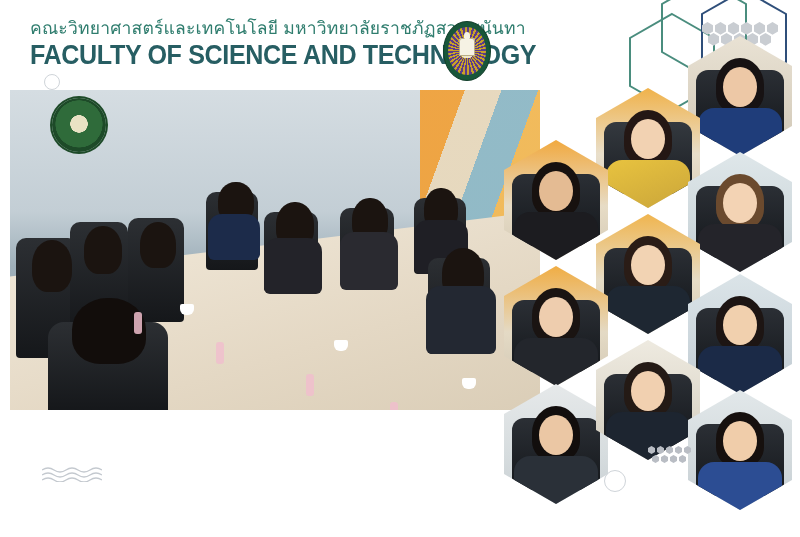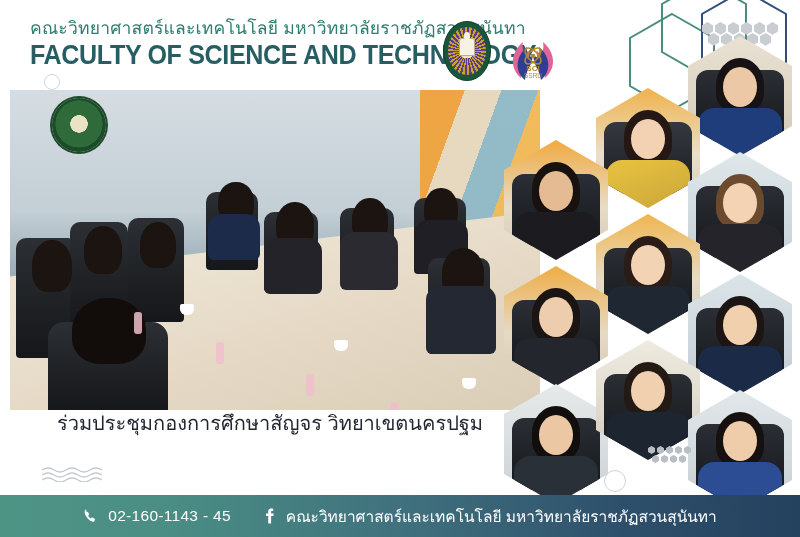--- a/index.html
+++ b/index.html
@@ -174,35 +174,20 @@
       <div class="th-title">คณะวิทยาศาสตร์และเทคโนโลยี มหาวิทยาลัยราชภัฏสวนสุนันทา</div>
       <div class="en-title">FACULTY OF SCIENCE AND TECHNOLOGY</div>
     </div>
 
     <div class="seal">
       <div class="seal-ring"></div>
       <div class="seal-inner"></div>
       <div class="seal-crown"></div>
     </div>
 
-    <div class="scilogo">
-      <svg viewBox="0 0 52 56" width="52" height="56">
-        <path d="M14 52 C2 42 4 26 16 16 C14 28 20 30 22 24 C24 34 16 38 14 52 Z" fill="#e0649a"></path>
-        <path d="M38 52 C50 42 48 26 36 16 C38 28 32 30 30 24 C28 34 36 38 38 52 Z" fill="#e0649a"></path>
-        <path d="M18 54 C7 45 9 30 20 21 C18 32 23 34 25 28 C27 38 20 41 18 54 Z" fill="#2e3f93"></path>
-        <path d="M34 54 C45 45 43 30 32 21 C34 32 29 34 27 28 C25 38 32 41 34 54 Z" fill="#2e3f93"></path>
-        <g stroke="#b08a2e" stroke-width="1.6" fill="none">
-          <ellipse cx="26" cy="30" rx="10" ry="5" transform="rotate(45 26 30)"></ellipse>
-          <ellipse cx="26" cy="30" rx="10" ry="5" transform="rotate(-45 26 30)"></ellipse>
-          <circle cx="26" cy="30" r="2.3" fill="#b08a2e" stroke="none"></circle>
-        </g>
-        <text x="26" y="45" font-family="Liberation Sans, sans-serif" font-size="8" font-weight="bold" fill="#b08a2e" text-anchor="middle">SCI</text>
-        <text x="26" y="52" font-family="Liberation Sans, sans-serif" font-size="6.5" fill="#b08a2e" text-anchor="middle">SSRU</text>
-      </svg>
-    </div>
 
     <svg class="hex-outline" style="left:594px; top:-20px; width:220px; height:140px;" viewBox="0 0 220 140">
       <polygon points="110,0 152,24 152,72 110,96 68,72 68,24" fill="none" stroke="#4a8d7e" stroke-width="2"></polygon>
       <polygon points="78,34 120,58 120,106 78,130 36,106 36,58" fill="none" stroke="#4a8d7e" stroke-width="2"></polygon>
       <polygon points="150,10 192,34 192,82 150,106 108,82 108,34" fill="none" stroke="#2f4f7a" stroke-width="2"></polygon>
     </svg>
 
     <div class="hexgrid" style="left:702px; top:22px; width:96px; height:34px;">
       <div class="hx" style="left:0px;  top:0px;"></div>
       <div class="hx" style="left:13px; top:0px;"></div>
@@ -363,32 +348,16 @@
   <div class="ring-outline" style="left:604px; top:470px; width:22px; height:22px;"></div>
   <div class="ring-outline" style="left:44px; top:74px; width:16px; height:16px;"></div>
 
   <svg class="waves" viewBox="0 0 60 16">
     <path d="M0 4 Q6 0 12 4 T24 4 T36 4 T48 4 T60 4" fill="none" stroke="#c4c9cf" stroke-width="1.4"></path>
     <path d="M0 9 Q6 5 12 9 T24 9 T36 9 T48 9 T60 9" fill="none" stroke="#c4c9cf" stroke-width="1.4"></path>
     <path d="M0 14 Q6 10 12 14 T24 14 T36 14 T48 14 T60 14" fill="none" stroke="#c4c9cf" stroke-width="1.4"></path>
   </svg>
 
   <div class="caption">
-    <div class="cap-l2">ร่วมประชุมกองการศึกษาสัญจร วิทยาเขตนครปฐม</div>
-  </div>
-
-  <div class="footer">
-    <span class="ficon">
-      <svg viewBox="0 0 16 16" width="16" height="16">
-        <path d="M3.2 1.6c-.6 0-1.2.5-1.4 1.1-.5 1.9.3 4.3 2.2 6.8 1.9 2.5 4 4 5.9 4.3.7.1 1.4-.3 1.6-1l.4-1.4c.1-.4-.1-.8-.5-1l-2-.9c-.4-.2-.8 0-1 .3l-.5.7c-1.1-.5-2.2-1.5-2.9-2.7l.7-.5c.3-.2.4-.6.3-1l-.8-2c-.2-.4-.5-.6-.9-.6h-1.1z" fill="#ffffff"></path>
-      </svg>
-    </span>
-    <span class="fphone">02-160-1143 - 45</span>
-    <span class="gap"></span>
-    <span class="ficon">
-      <svg viewBox="0 0 16 16" width="16" height="16">
-        <path d="M10.6 3.1h1.6V.7S11.3.5 10.2.5C8.3.5 7.2 1.7 7.2 3.7v1.7H5v2.6h2.2v7.5h2.9V8h2.2l.4-2.6h-2.6V4.1c0-.7.3-1 .5-1z" fill="#ffffff"></path>
-      </svg>
-    </span>
-    <span class="ftext">คณะวิทยาศาสตร์และเทคโนโลยี มหาวิทยาลัยราชภัฏสวนสุนันทา</span>
-  </div>
+  </div>
+
 
 </div>
 
 </body></html>

